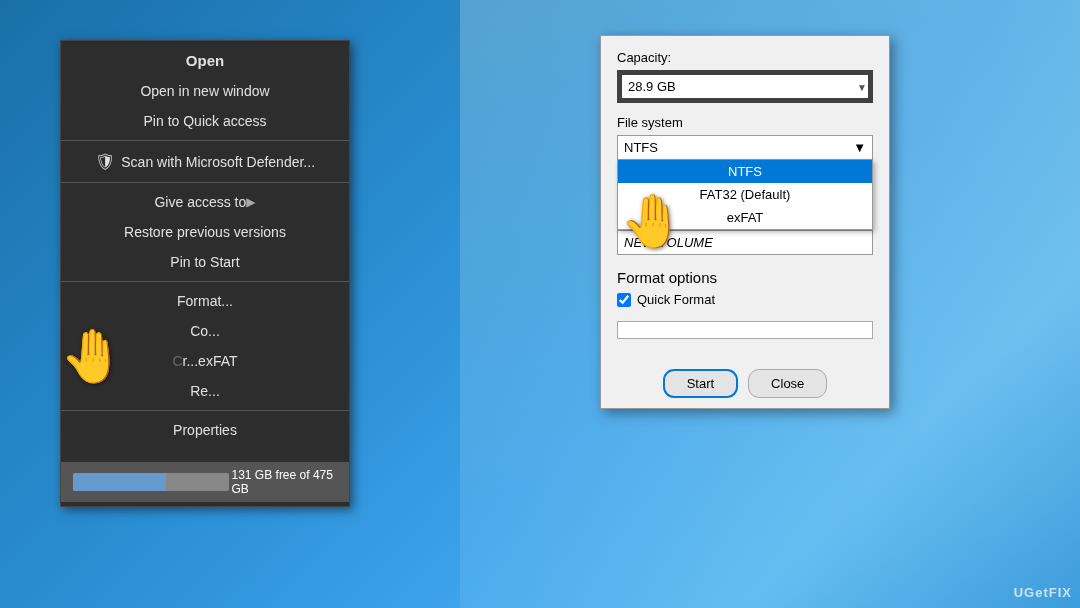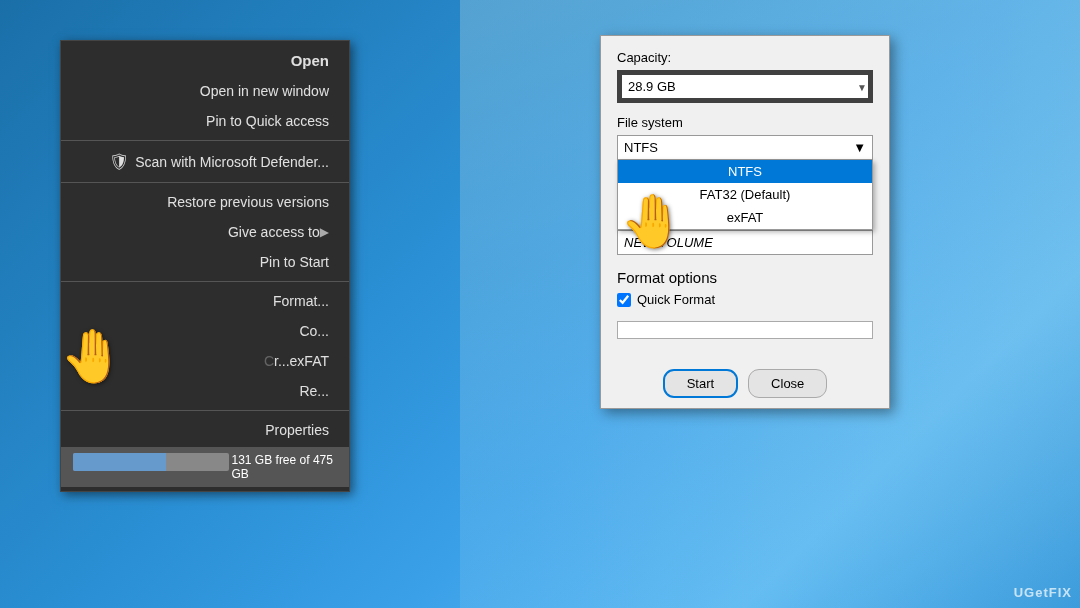--- a/index.html
+++ b/index.html
@@ -44,21 +44,21 @@
       padding: 4px 0;
       color: #e0e0e0;
       font-size: 14px;
     }
 
     .context-menu-item {
       padding: 7px 20px;
       cursor: pointer;
       display: flex;
       align-items: center;
-      justify-content: flex-end;
+      justify-content: center;
       white-space: nowrap;
     }
 
     .context-menu-item.bold {
       font-weight: bold;
       font-size: 15px;
     }
 
     .context-menu-separator {
       height: 1px;
@@ -69,22 +69,23 @@
     .arrow {
       font-size: 12px;
       color: #aaa;
     }
 
     
     .context-menu-status {
       background: #555;
       padding: 6px 12px;
       display: flex;
+      align-items: center;
       gap: 3px;
-      margin-top: 2px;
+      margin-top: 17px;
     }
 
     .status-bar-fill {
       width: 180px;
       height: 18px;
       background: #888;
       border-radius: 2px;
       position: relative;
       overflow: hidden;
     }
@@ -329,25 +330,25 @@
     <div class="context-menu-item">
       <span style="display:flex;align-items:center;gap:6px;">
         <span style="font-size:16px;">🛡</span>
         <span>Scan with Microsoft Defender...</span>
       </span>
     </div>
 
     <div class="context-menu-separator"></div>
 
     <div class="context-menu-item">
-      <span>Restore previous versions</span>
-    </div>
-    <div class="context-menu-item">
       <span>Give access to</span>
       <span class="arrow">▶</span>
+    </div>
+    <div class="context-menu-item">
+      <span>Restore previous versions</span>
     </div>
     <div class="context-menu-item">
       <span>Pin to Start</span>
     </div>
 
     <div class="context-menu-separator"></div>
 
     <div class="context-menu-item">
       <span>Format...</span>
     </div>

